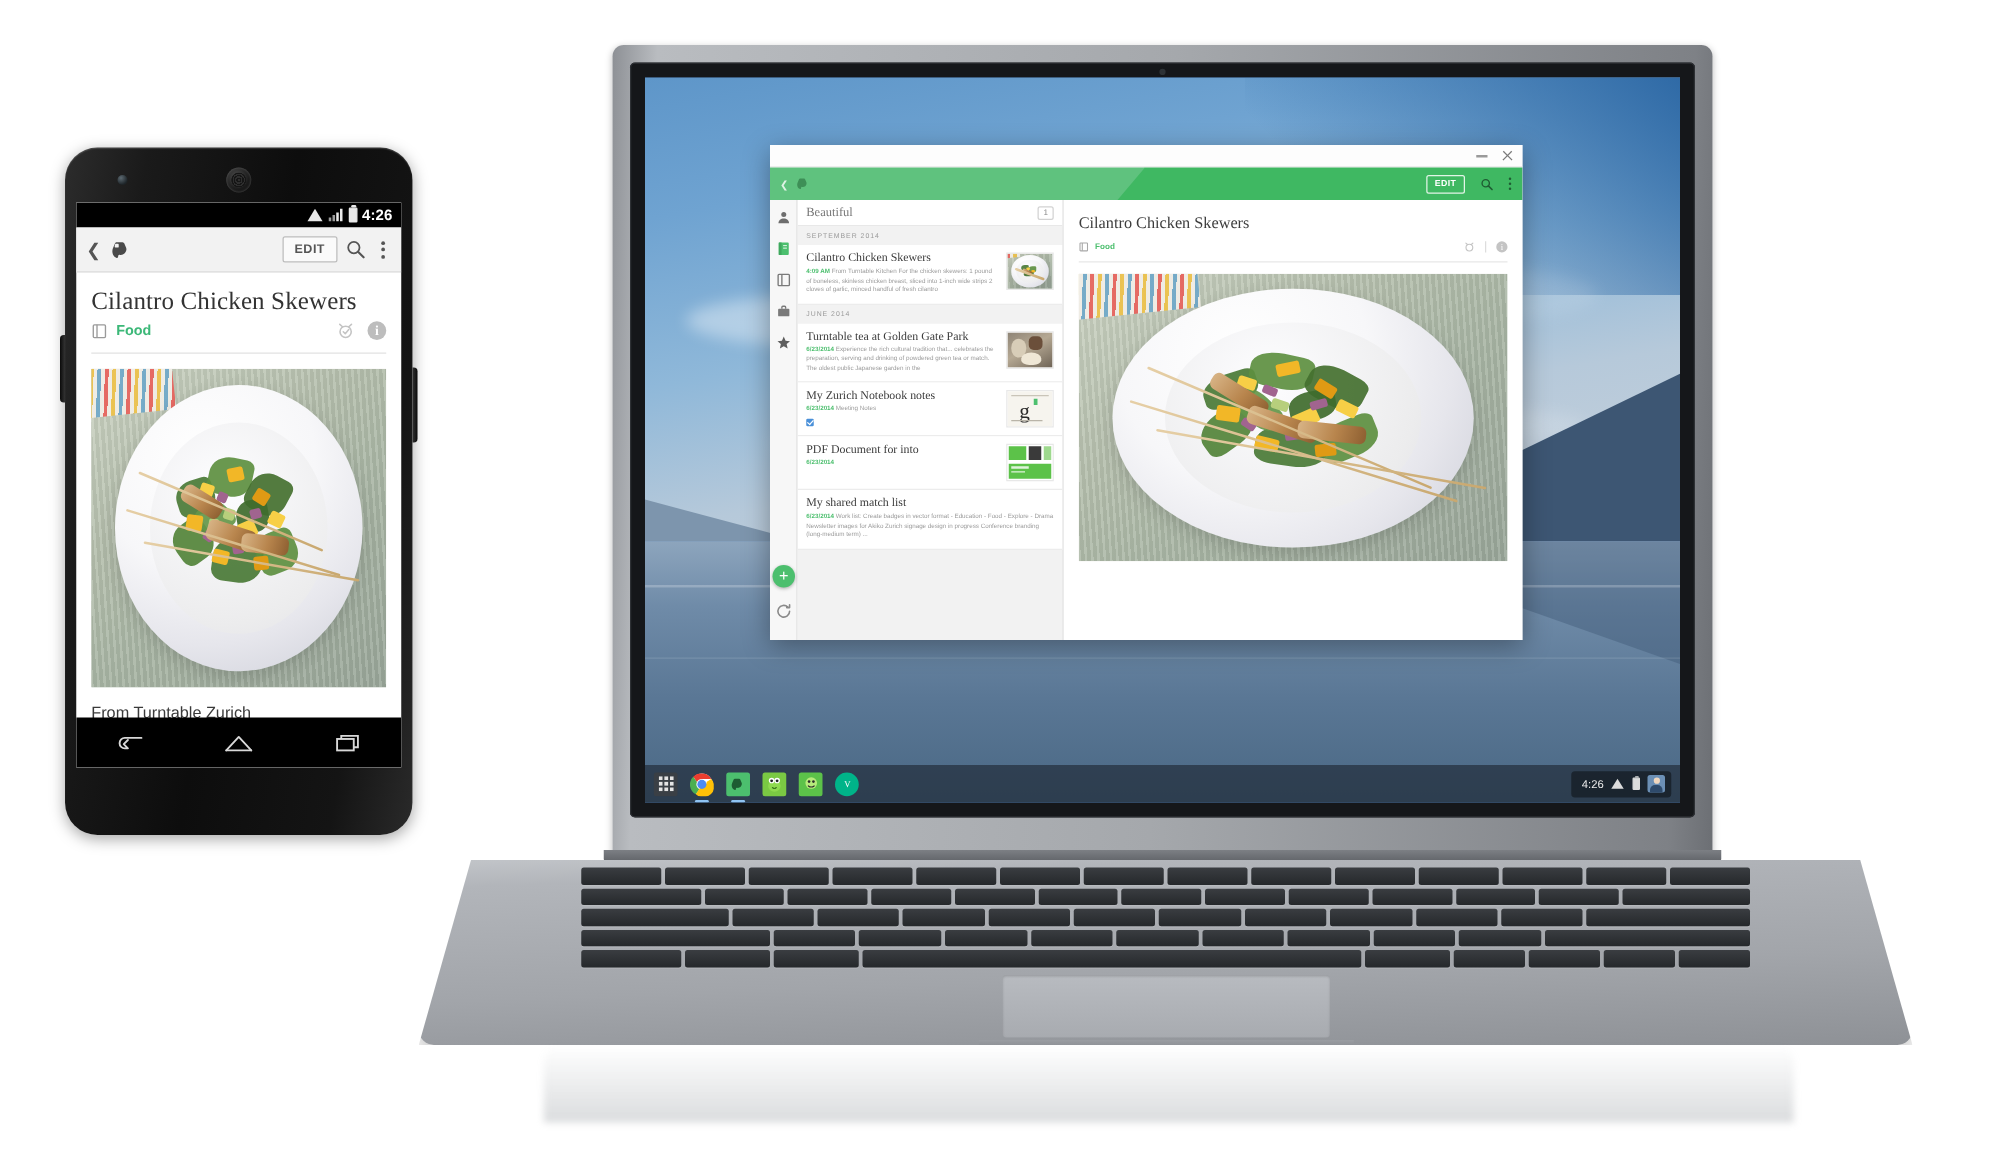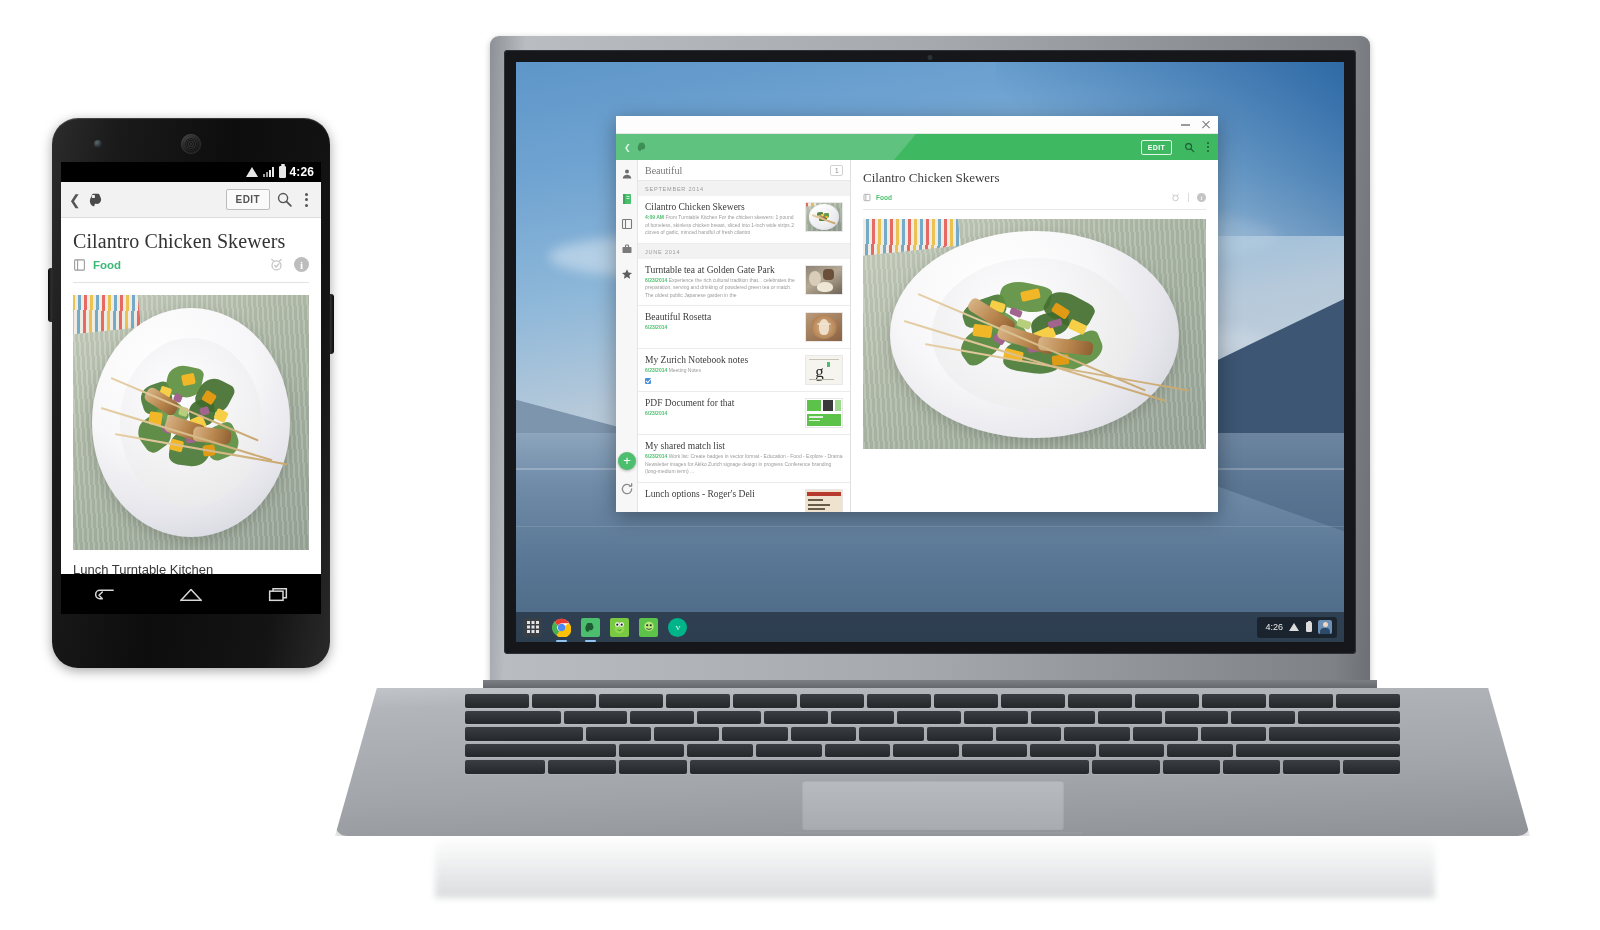--- a/index.html
+++ b/index.html
@@ -376,21 +376,21 @@
           <div class="chick" style="left:8%;top:26%;width:30%;height:12%;transform:rotate(32deg)"></div>
           <div class="chick" style="left:26%;top:46%;width:34%;height:13%;transform:rotate(18deg)"></div>
           <div class="chick" style="left:50%;top:52%;width:32%;height:12%;transform:rotate(6deg)"></div>
         </div>
         <div class="skew" style="left:16%;top:32%;width:68%;transform:rotate(23deg)"></div>
         <div class="skew" style="left:12%;top:44%;width:76%;transform:rotate(17deg)"></div>
         <div class="skew" style="left:18%;top:54%;width:74%;transform:rotate(10deg)"></div>
       </div>
     </div>
 
-    <div class="note-caption">Lunch Turntable Kitchen</div>
+    <div class="note-caption">From Turntable Zurich</div>
 
     <div class="navbar">
       <span>
         <svg width="22" height="15" viewBox="0 0 26 18">
             <path d="M24 4 H8 a5 5 0 0 0 0 10 H11 l-4-4 M7 10 l4-4" fill="none" stroke="#d8d8d8" stroke-width="1.8" stroke-linecap="round" stroke-linejoin="round"></path>
           </svg>
       </span>
       <span>
         <svg width="24" height="15" viewBox="0 0 28 18">
             <path d="M2 16 L14 3 L26 16" fill="none" stroke="#d8d8d8" stroke-width="1.8" stroke-linecap="round" stroke-linejoin="round"></path>
@@ -557,34 +557,20 @@
                   </div>
                 </div>
                 <div class="nr-thumb">
                   <div style="position:absolute;inset:0;background:linear-gradient(150deg,#8e8476,#b5a893 45%,#6f6456)"></div>
                   <div style="position:absolute;left:8%;top:20%;width:34%;height:52%;border-radius:50%;background:#d8cdb8"></div>
                   <div style="position:absolute;left:46%;top:12%;width:32%;height:40%;border-radius:4px;background:#6b4f3a"></div>
                   <div style="position:absolute;left:30%;top:58%;width:46%;height:36%;border-radius:50% 50% 40% 40%;background:#efe7d6"></div>
                 </div>
               </div>
 
-              <div class="note-row">
-                <div class="nr-main">
-                  <div class="nr-title">Beautiful Rosetta</div>
-                  <div class="nr-sub">
-                    <span class="nr-date">6/23/2014</span>
-                  </div>
-                </div>
-                <div class="nr-thumb">
-                  <div style="position:absolute;inset:0;background:linear-gradient(150deg,#b99a7a,#8a6242)"></div>
-                  <div style="position:absolute;left:14%;top:8%;width:72%;height:84%;border-radius:50%;background:radial-gradient(circle at 50% 50%,#d8b68c,#b98a5c 60%,#8f6035)"></div>
-                  <div style="position:absolute;left:36%;top:22%;width:28%;height:56%;background:#f2e4d2;border-radius:50% 50% 40% 40%;opacity:.9"></div>
-                  <div style="position:absolute;left:30%;top:34%;width:40%;height:10%;background:#f2e4d2;border-radius:50%;opacity:.85"></div>
-                </div>
-              </div>
 
               <div class="note-row">
                 <div class="nr-main">
                   <div class="nr-title">My Zurich Notebook notes</div>
                   <div class="nr-sub">
                     <span class="nr-date">6/23/2014</span>
                     <span>Meeting Notes</span>
                   </div>
                   <div class="nr-check"></div>
                 </div>
@@ -592,21 +578,21 @@
                   <div style="position:absolute;inset:0;background:#f6f4ee"></div>
                   <div style="position:absolute;left:8%;top:12%;width:84%;height:3%;background:#c9c4b8"></div>
                   <div style="position:absolute;left:26%;top:26%;width:44%;height:46%;font-family:'Liberation Serif',serif;font-size:17px;color:#2a2a2a;line-height:1">g</div>
                   <div style="position:absolute;left:58%;top:22%;width:10%;height:18%;background:#4cbf6e"></div>
                   <div style="position:absolute;left:8%;top:82%;width:70%;height:4%;background:#b9b4a8"></div>
                 </div>
               </div>
 
               <div class="note-row">
                 <div class="nr-main">
-                  <div class="nr-title">PDF Document for that</div>
+                  <div class="nr-title">PDF Document for into</div>
                   <div class="nr-sub">
                     <span class="nr-date">6/23/2014</span>
                   </div>
                 </div>
                 <div class="nr-thumb">
                   <div style="position:absolute;inset:0;background:#ffffff"></div>
                   <div style="position:absolute;left:2%;top:4%;width:40%;height:40%;background:#5cc249"></div>
                   <div style="position:absolute;left:46%;top:4%;width:30%;height:40%;background:#3a3a3a"></div>
                   <div style="position:absolute;left:80%;top:4%;width:18%;height:40%;background:#9ed98e"></div>
                   <div style="position:absolute;left:2%;top:52%;width:96%;height:44%;background:#5cc249"></div>
@@ -618,32 +604,20 @@
               <div class="note-row">
                 <div class="nr-main">
                   <div class="nr-title">My shared match list</div>
                   <div class="nr-sub">
                     <span class="nr-date">6/23/2014</span>
                     <span>Work list:   Create badges in vector format   - Education   - Food   - Explore   - Drama   Newsletter images for Akiko   Zurich signage design in progress   Conference branding (long-medium term)   ...</span>
                   </div>
                 </div>
               </div>
 
-              <div class="note-row" style="border-bottom:none">
-                <div class="nr-main">
-                  <div class="nr-title">Lunch options - Roger's Deli</div>
-                </div>
-                <div class="nr-thumb">
-                  <div style="position:absolute;inset:0;background:#efe3cf"></div>
-                  <div style="position:absolute;left:4%;top:8%;width:92%;height:14%;background:#b63a2e"></div>
-                  <div style="position:absolute;left:6%;top:34%;width:40%;height:8%;background:#6a5a48"></div>
-                  <div style="position:absolute;left:6%;top:50%;width:60%;height:8%;background:#6a5a48"></div>
-                  <div style="position:absolute;left:6%;top:66%;width:48%;height:8%;background:#6a5a48"></div>
-                </div>
-              </div>
             </div>
 
             <div class="detail">
               <div class="dt-title">Cilantro Chicken Skewers</div>
               <div class="dt-meta">
                 <span style="width:8px;height:9px">
                   <svg viewBox="0 0 24 24" style="display:block;width:100%;height:100%">
                       <rect x="3" y="2.5" width="18" height="19" rx="1.6" fill="none" stroke="#a8a8a8" stroke-width="2.6"></rect>
                       <line x1="8.5" y1="2.5" x2="8.5" y2="21.5" stroke="#a8a8a8" stroke-width="2.6"></line>
                     </svg>

